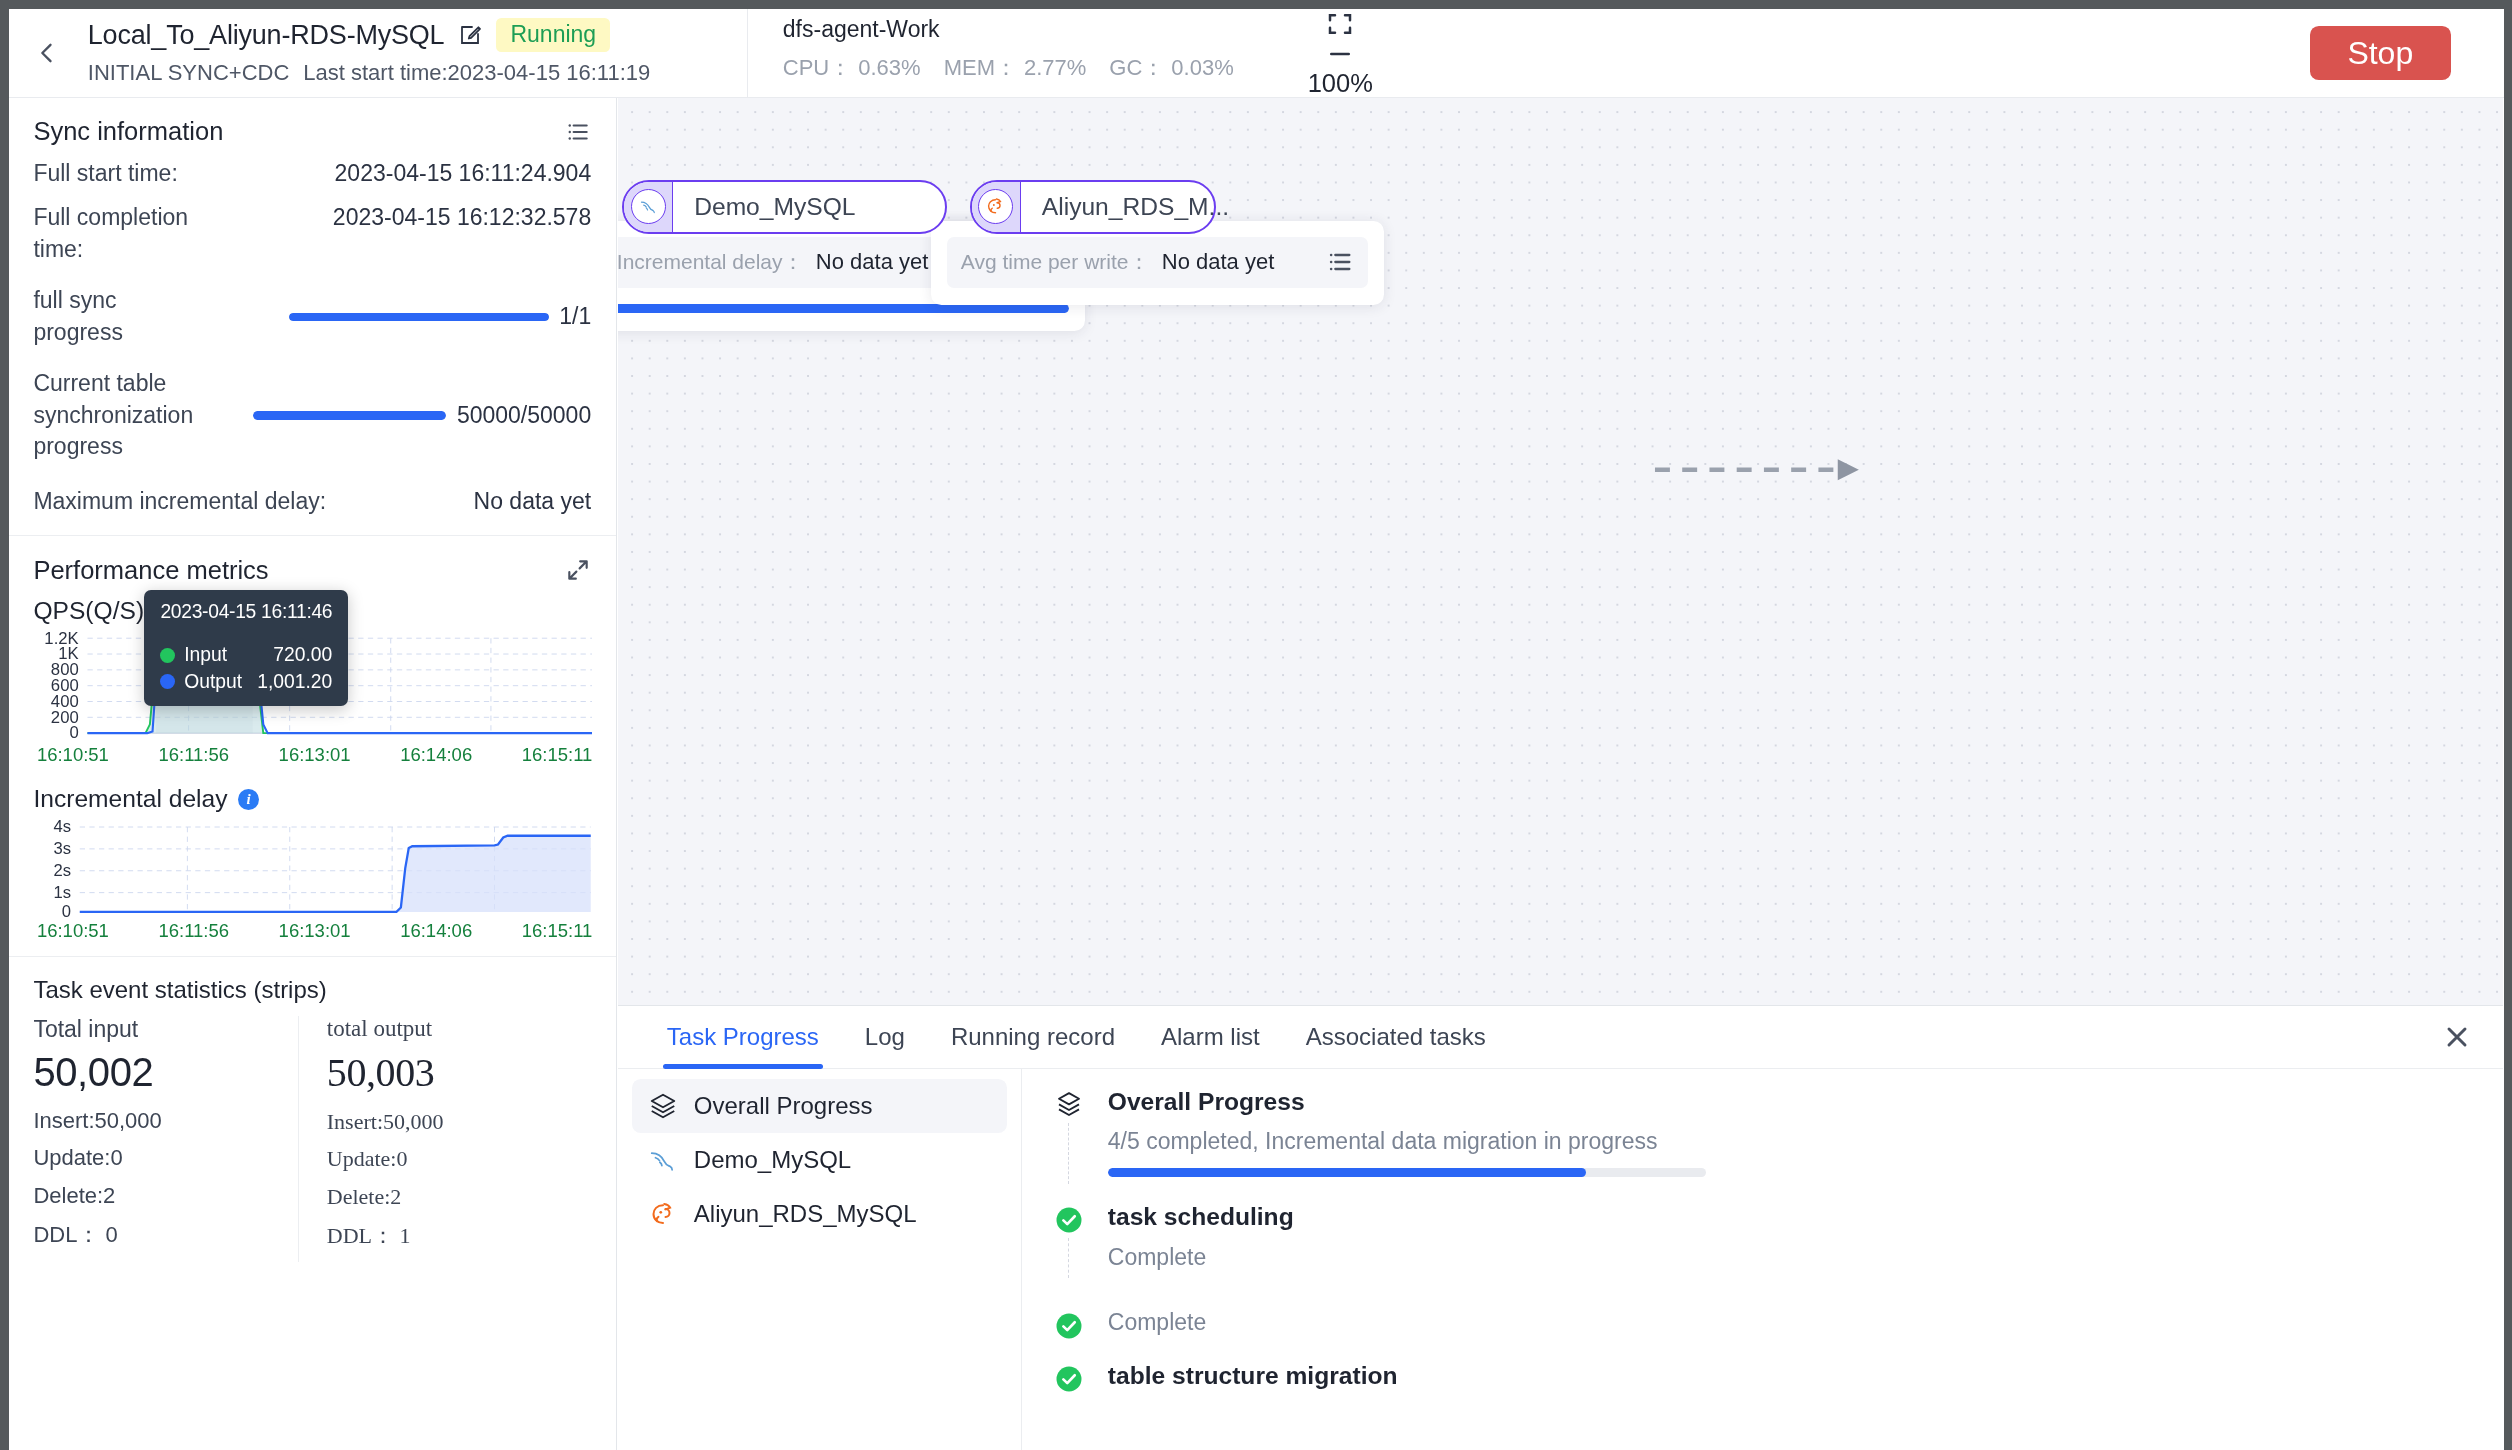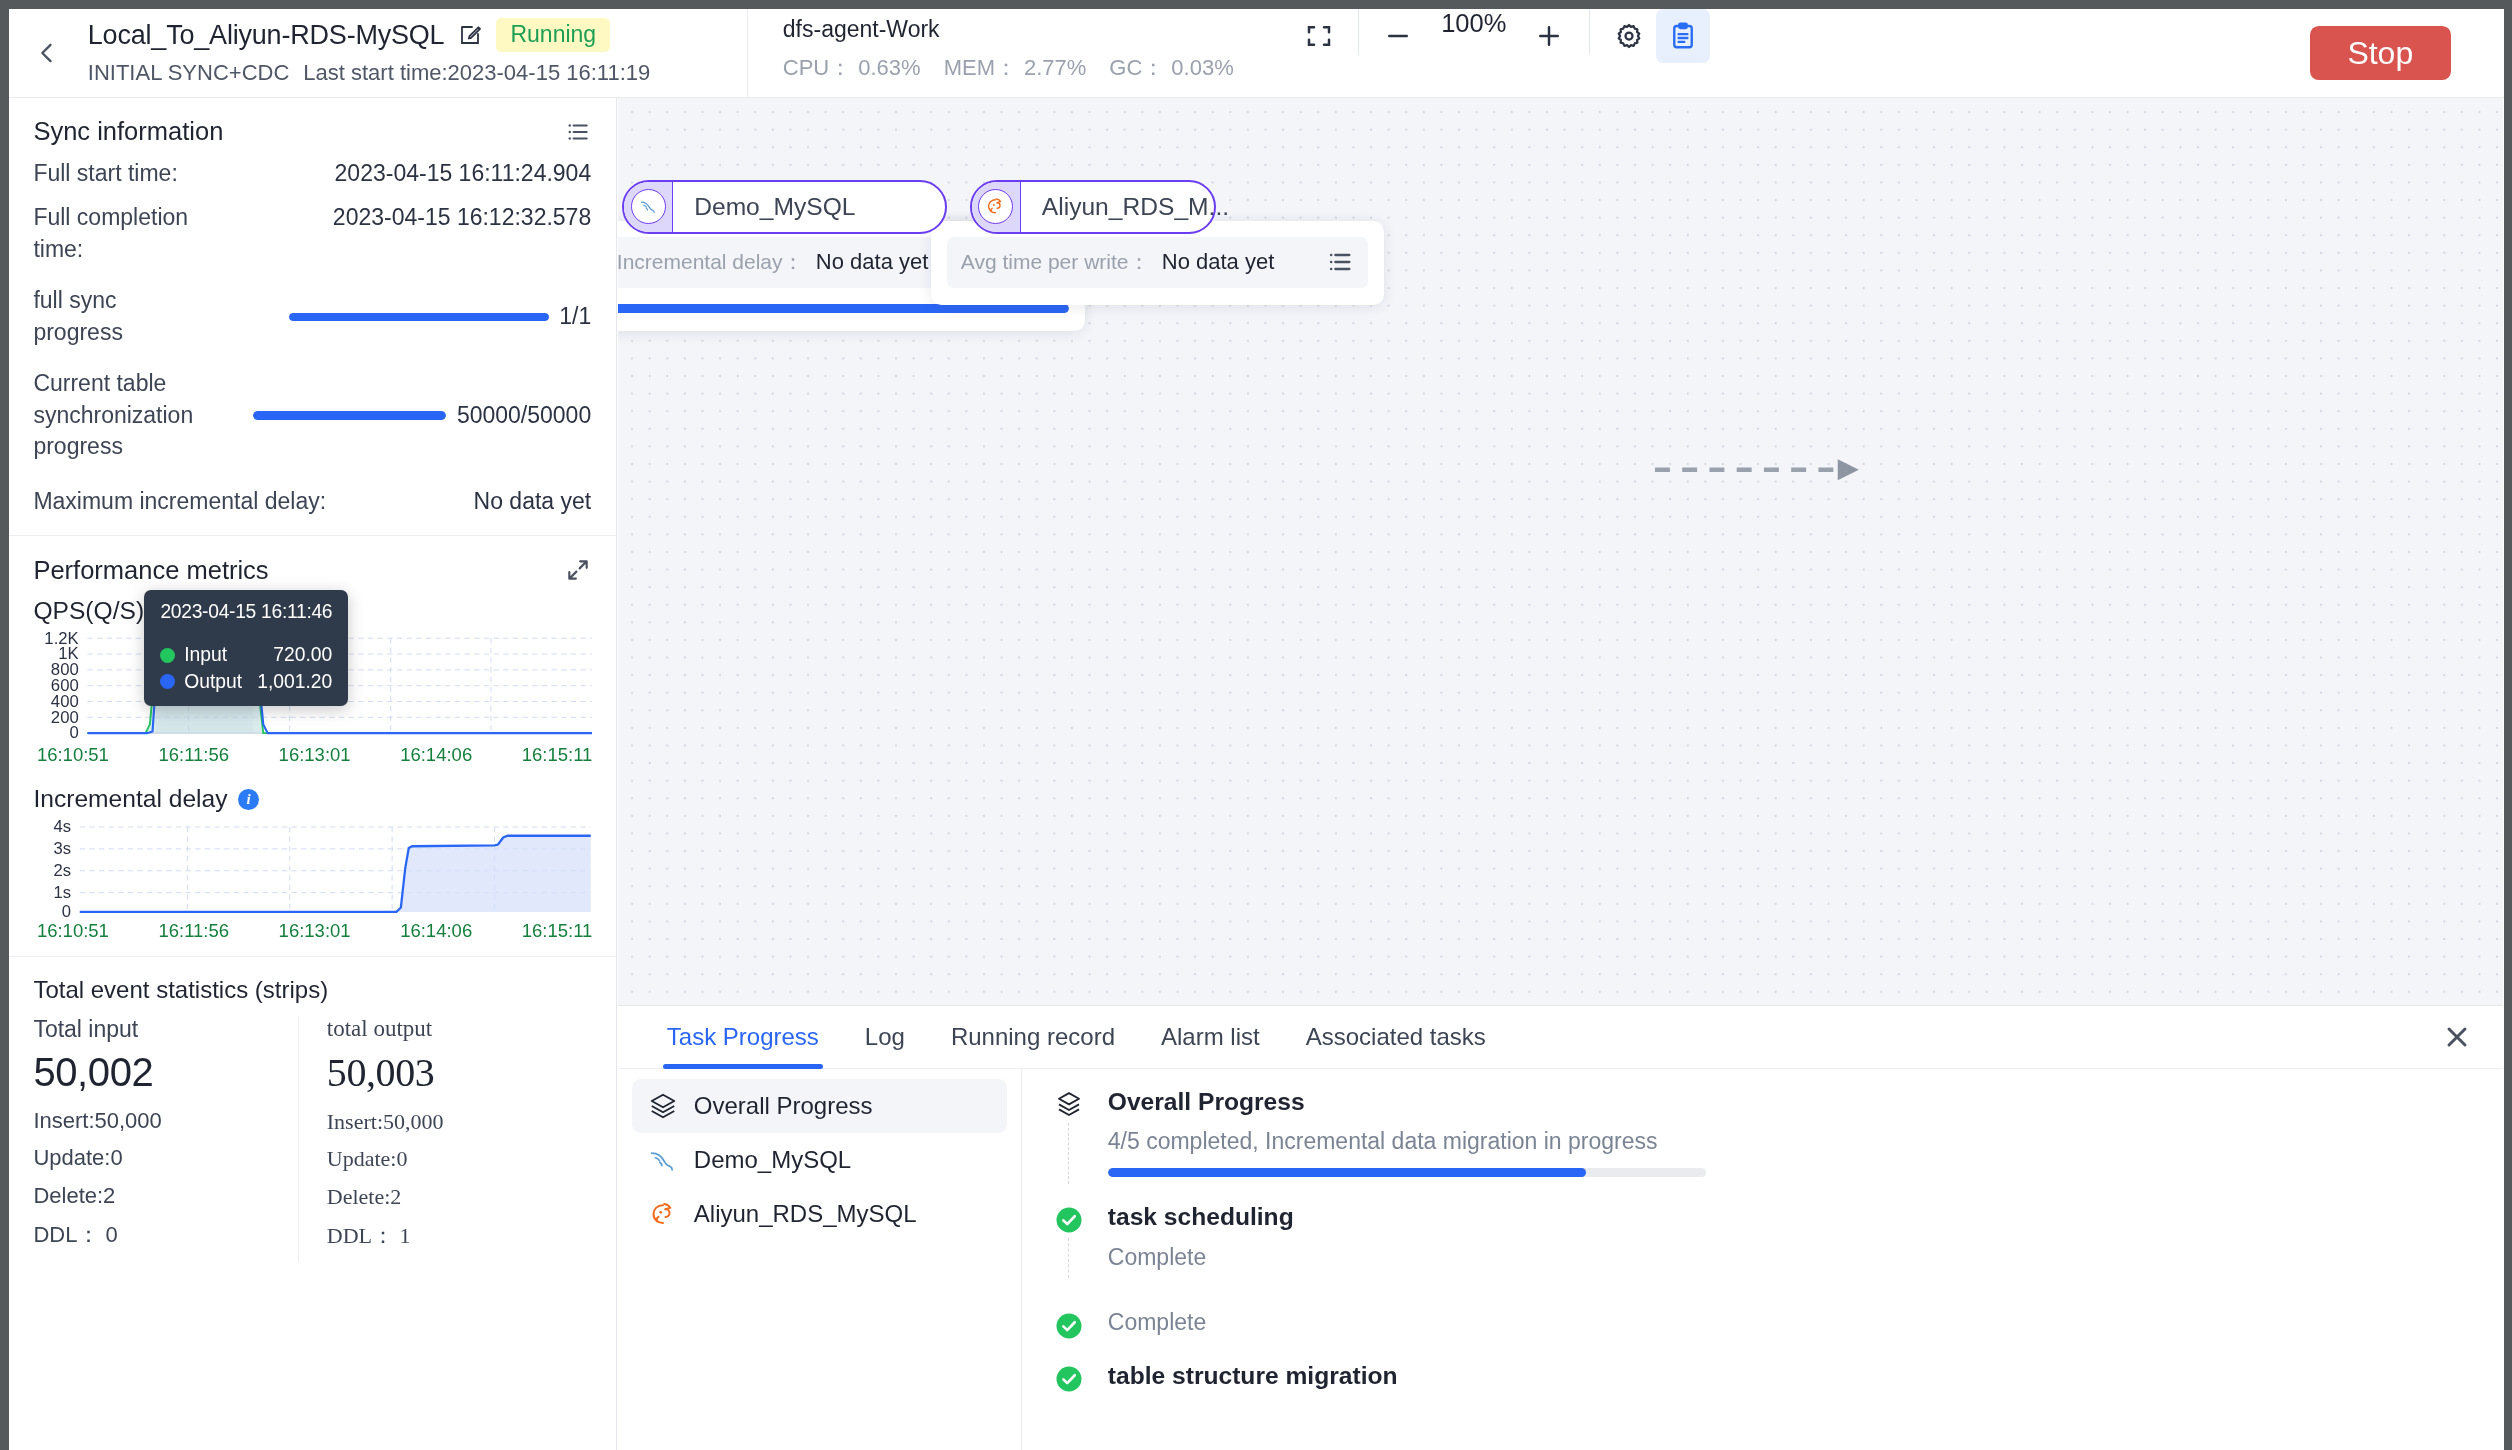--- a/index.html
+++ b/index.html
@@ -49,21 +49,21 @@
     position: absolute; width: 0.9px; height: 89px; top: 0; background: #e9ebef;
   }
 
   .agent-block { position: absolute; left: 774px; top: 7px; }
   .agent-name { font-size: 23px; color: #1f2430; }
   .agent-stats { margin-top: 10.5px; font-size: 22px; color: #9aa1ad; display:flex; gap: 23px; }
   .agent-stats span b { font-weight: normal; }
 
   .zoom-tools {
     position: absolute; left: 1283px; top: 0; height: 89px;
-    display: flex; align-items: flex-start; gap: 0;
+    display: flex; align-items: center; gap: 0; flex-direction: column;
   }
   .tool-btn {
     width: 54px; height: 54px; display: flex; align-items: center; justify-content: center;
     cursor: pointer; color: #2b3242; border-radius: 7px;
   }
   .tool-sep { width: 0.9px; height: 46px; background: #e3e6ea; margin: 0 12.3px; }
   .zoom-level { font-size: 25.5px; color: #1f2430; min-width: 97px; text-align: center; }
   .tool-btn.active { background: #e8f0fe; color: #2a6df5; }
 
   .stop-btn {
@@ -470,21 +470,21 @@
           <span>16:10:51</span>
           <span>16:11:56</span>
           <span>16:13:01</span>
           <span>16:14:06</span>
           <span>16:15:11</span>
         </div>
       </div>
     </div>
 
     <div class="section" style="border-bottom:none">
-      <div class="stats-head">Total event statistics (strips)</div>
+      <div class="stats-head">Task event statistics (strips)</div>
       <div class="stats-grid">
         <div class="stats-col">
           <div class="cap">Total input</div>
           <div class="big">50,002</div>
           <div class="li">Insert:50,000</div>
           <div class="li">Update:0</div>
           <div class="li">Delete:2</div>
           <div class="li">DDL： 0</div>
         </div>
         <div class="stats-col">

